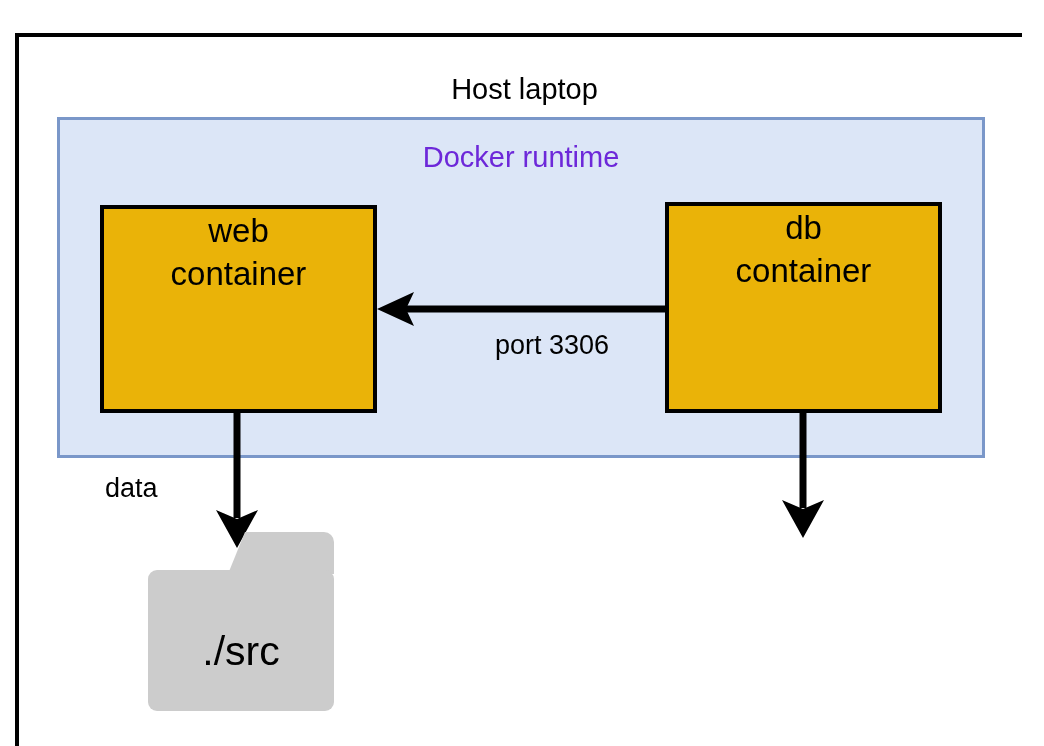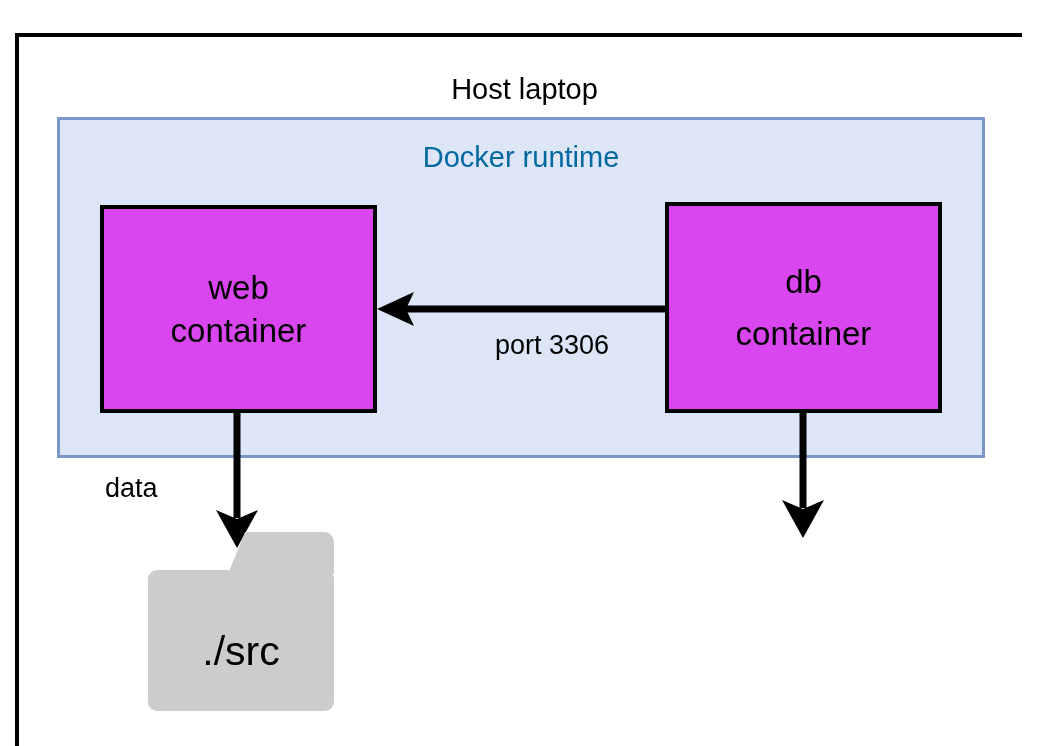--- a/index.html
+++ b/index.html
@@ -55,54 +55,52 @@
     background: #dce6f7;
   }
   .docker-title {
     position: absolute;
     left: 0;
     top: 19px;
     width: 922px;
     text-align: center;
     font-size: 29px;
     line-height: 36px;
-    color: #0369a1;
+    color: #6d28d9;
     white-space: nowrap;
   }
 
   
   .cbox {
     position: absolute;
     box-sizing: border-box;
     border: 4px solid #000000;
-    background: #d946ef;
+    background: #eab308;
     display: flex;
     flex-direction: column;
     align-items: center;
-    justify-content: center;
   }
   .cbox .line {
     font-size: 33px;
     line-height: 43px;
     color: #000000;
     white-space: nowrap;
     text-align: center;
   }
   #web-container {
     left: 100px;
     top: 185px;
     width: 277px;
     height: 208px;
   }
   #db-container {
     left: 665px;
     top: 182px;
     width: 277px;
     height: 211px;
-    gap: 9px;
   }
 
   
   #connectors {
     position: absolute;
     left: 0;
     top: 0;
     width: 1044px;
     height: 746px;
     pointer-events: none;

